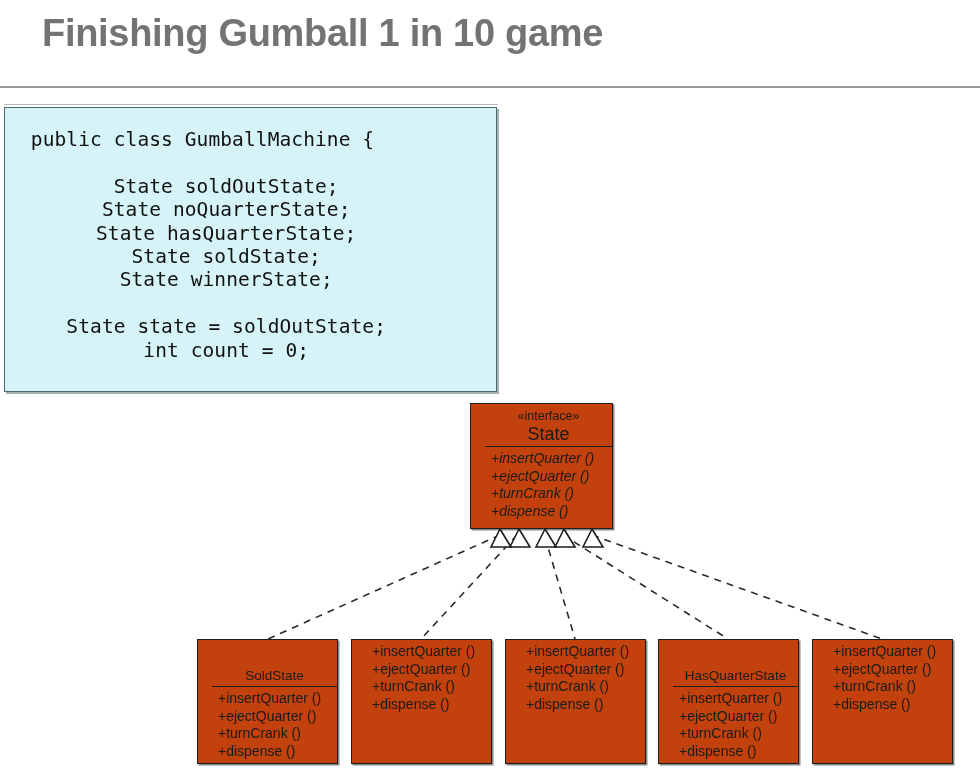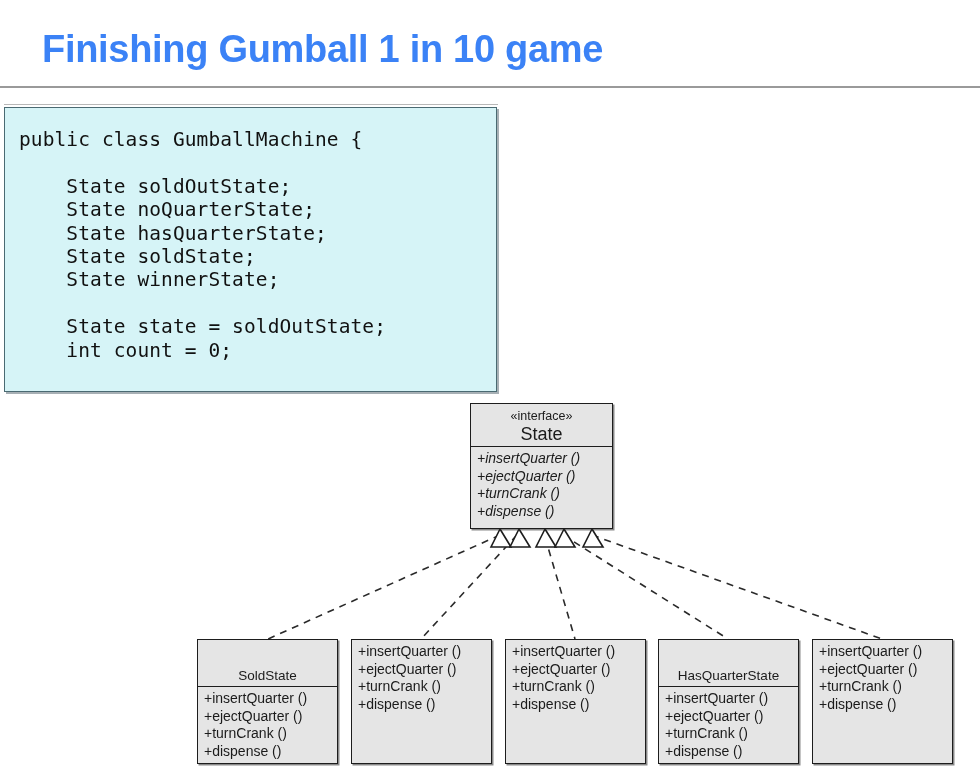--- a/index.html
+++ b/index.html
@@ -18,24 +18,23 @@
   }
 
   
   #slide-title {
     position: absolute;
     left: 42px;
     top: 12px;
     font-family: "Liberation Sans", sans-serif;
     font-size: 38px;
     font-weight: bold;
-    color: #3b82f6;
+    color: #737373;
     letter-spacing: -0.3px;
     white-space: nowrap;
-    margin-top: 16px;
   }
 
   #title-rule {
     position: absolute;
     left: 0;
     top: 86px;
     width: 980px;
     height: 0;
     border-top: 2px solid #9a9a9a;
   }
@@ -64,44 +63,46 @@
     position: absolute;
     left: 14px;
     top: 20px;
     margin: 0;
     font-family: "DejaVu Sans Mono", "Liberation Mono", monospace;
     font-size: 19.5px;
     line-height: 23.4px;
     color: #111111;
     white-space: pre;
     letter-spacing: 0.1px;
+    text-align: center;
   }
 
   
   #uml-area {
     position: absolute;
     left: 0;
     top: 395px;
     width: 980px;
     height: 383px;
   }
   #uml-svg {
     position: absolute;
     left: 0;
     top: 0;
     width: 980px;
     height: 383px;
   }
 
   .uml-box {
     position: absolute;
-    background: #e5e5e5;
+    background: #c2410c;
     border: 1.5px solid #1d1d1d;
     box-sizing: border-box;
     box-shadow: 1.5px 1.5px 0 rgba(40,40,40,0.55);
+    padding-left: 14px;
   }
 
   .uml-header {
     border-bottom: 1.5px solid #1d1d1d;
     text-align: center;
     box-sizing: border-box;
   }
   .uml-body {
     box-sizing: border-box;
     padding: 3px 0 0 6px;

